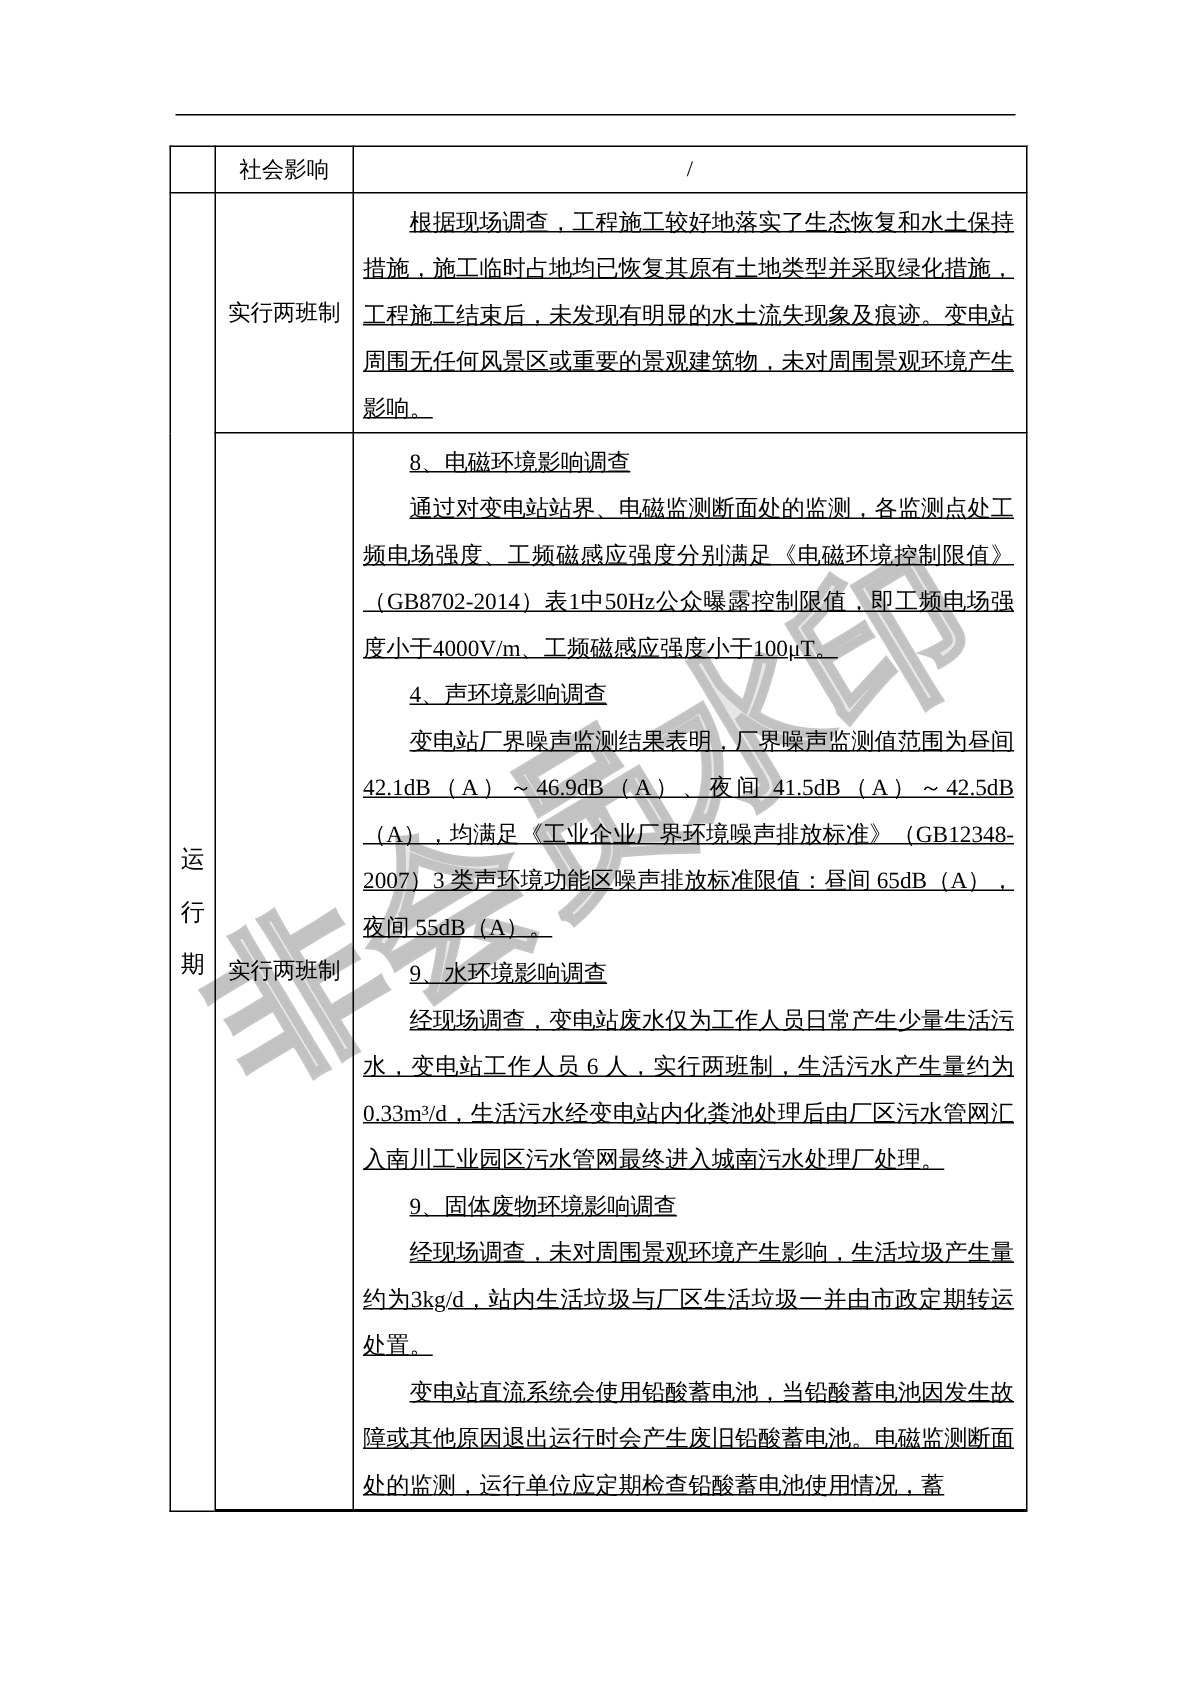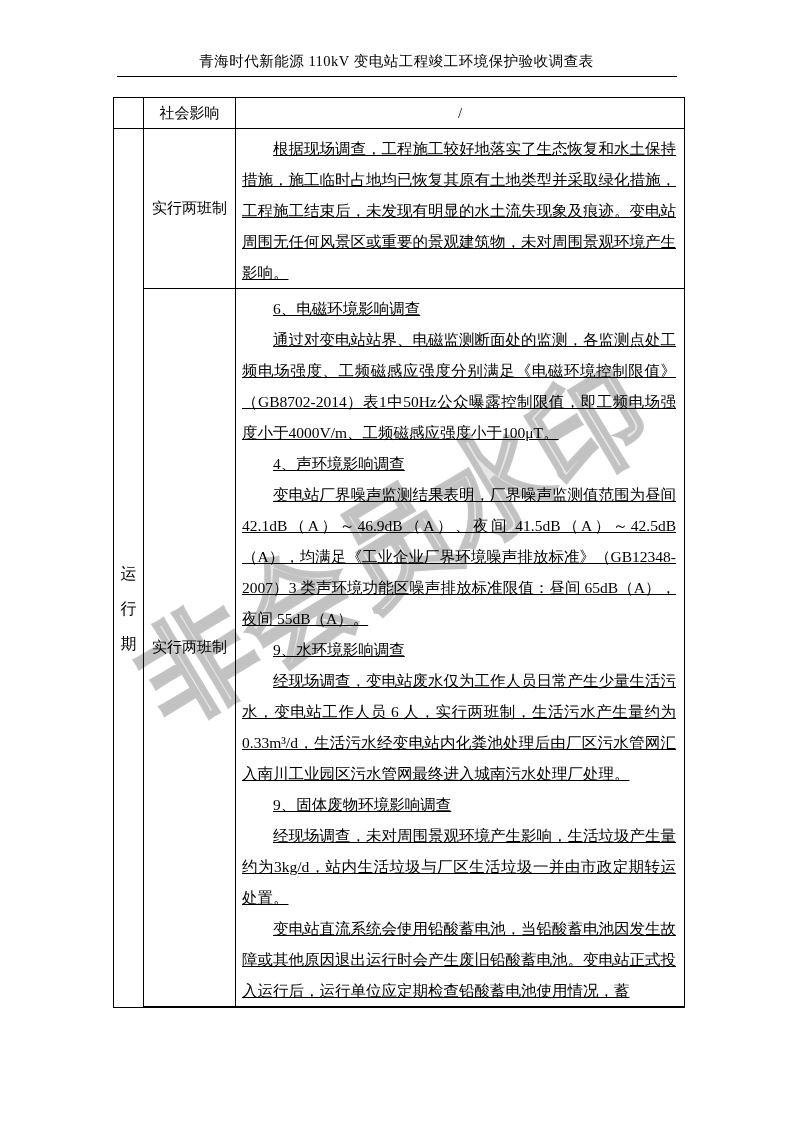--- a/index.html
+++ b/index.html
@@ -92,21 +92,20 @@
     z-index: 1;
   }
 </style>
 </head>
 <body>
 
 <div class="sheet">
 
   <div class="watermark">非会员水印</div>
 
-  <div class="doc-title">青海时代新能源 110kV 变电站工程竣工环境保护验收调查表</div>
   <div class="header-rule"></div>
 
   <table class="survey">
     <tbody>
         <tr class="row-social">
       <td class="col-period"></td>
       <td class="col-label">社会影响</td>
       <td class="col-body slash-cell">/</td>
     </tr>
 
@@ -116,28 +115,28 @@
       </td>
       <td class="col-label">实行两班制</td>
       <td class="col-body body-cell">
         <p>根据现场调查，工程施工较好地落实了生态恢复和水土保持措施，施工临时占地均已恢复其原有土地类型并采取绿化措施，工程施工结束后，未发现有明显的水土流失现象及痕迹。变电站周围无任何风景区或重要的景观建筑物，未对周围景观环境产生影响。</p>
       </td>
     </tr>
 
     <tr class="row-poll">
       <td class="col-label">实行两班制</td>
       <td class="col-body body-cell">
-        <p>6、电磁环境影响调查</p>
+        <p>8、电磁环境影响调查</p>
         <p>通过对变电站站界、电磁监测断面处的监测，各监测点处工频电场强度、工频磁感应强度分别满足《电磁环境控制限值》（GB8702-2014）表1中50Hz公众曝露控制限值，即工频电场强度小于4000V/m、工频磁感应强度小于100μT。</p>
         <p>4、声环境影响调查</p>
         <p>变电站厂界噪声监测结果表明，厂界噪声监测值范围为昼间 42.1dB（A）～46.9dB（A）、夜间 41.5dB（A）～42.5dB（A），均满足《工业企业厂界环境噪声排放标准》（GB12348-2007）3 类声环境功能区噪声排放标准限值：昼间 65dB（A），夜间 55dB（A）。</p>
         <p>9、水环境影响调查</p>
         <p>经现场调查，变电站废水仅为工作人员日常产生少量生活污水，变电站工作人员 6 人，实行两班制，生活污水产生量约为 0.33m³/d，生活污水经变电站内化粪池处理后由厂区污水管网汇入南川工业园区污水管网最终进入城南污水处理厂处理。</p>
         <p>9、固体废物环境影响调查</p>
         <p>经现场调查，未对周围景观环境产生影响，生活垃圾产生量约为3kg/d，站内生活垃圾与厂区生活垃圾一并由市政定期转运处置。</p>
-        <p>变电站直流系统会使用铅酸蓄电池，当铅酸蓄电池因发生故障或其他原因退出运行时会产生废旧铅酸蓄电池。变电站正式投入运行后，运行单位应定期检查铅酸蓄电池使用情况，蓄</p>
+        <p>变电站直流系统会使用铅酸蓄电池，当铅酸蓄电池因发生故障或其他原因退出运行时会产生废旧铅酸蓄电池。电磁监测断面处的监测，运行单位应定期检查铅酸蓄电池使用情况，蓄</p>
       </td>
     </tr>
   </tbody>
     </table>
 
 
 </div>
 
 </body></html>

